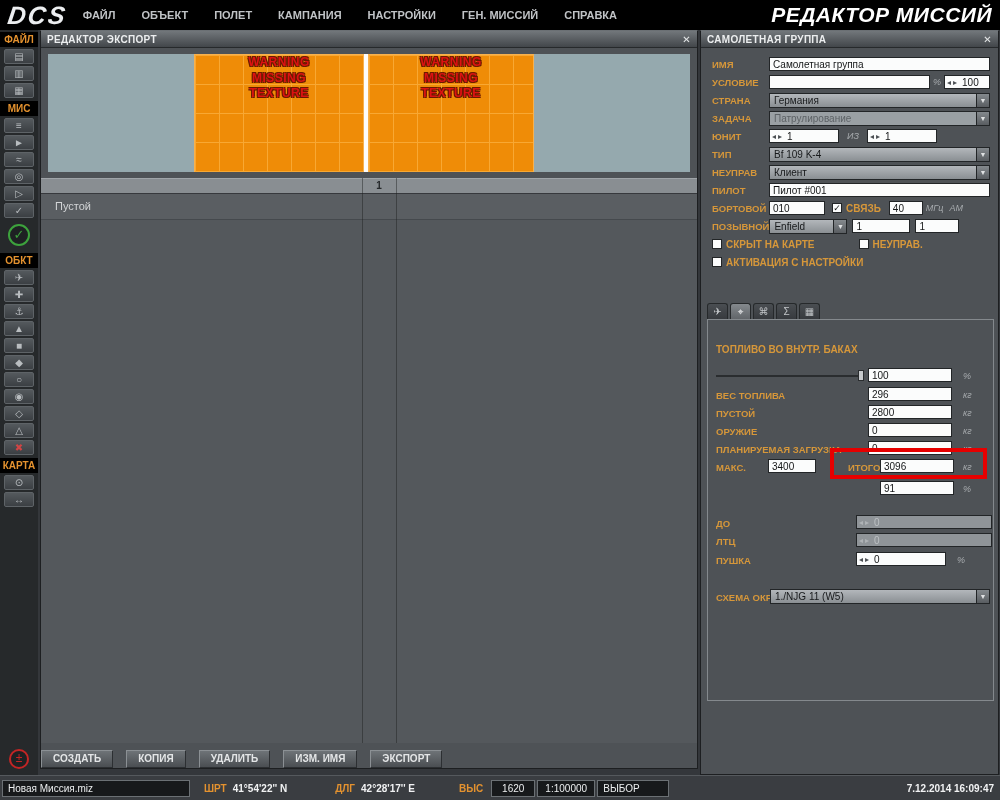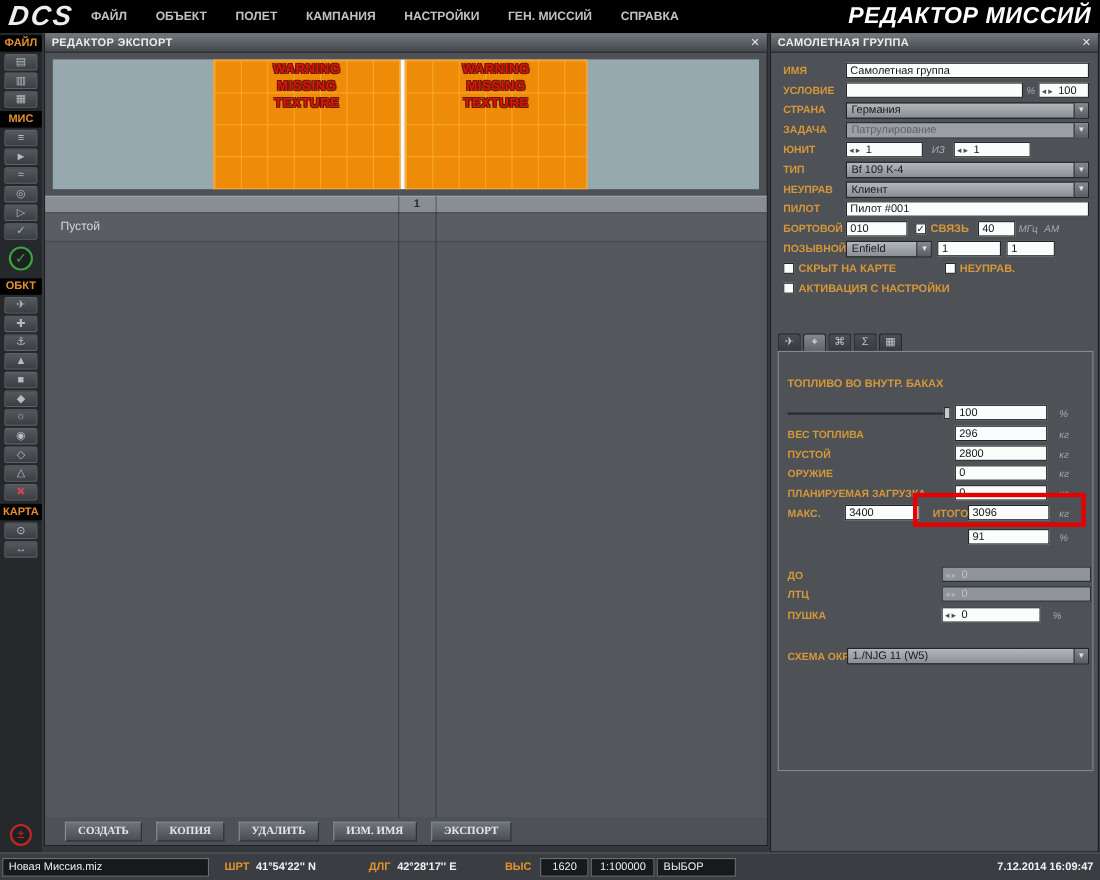--- a/index.html
+++ b/index.html
@@ -36,21 +36,21 @@
   .tile-2 { left: 320px; width: 166px; }
   .tex-warn { color: #dd1212; font-size: 12px; font-weight: bold; text-align: center; line-height: 1.3; white-space: pre-line; letter-spacing: 0.5px; text-shadow: 1px 1px 0 #6b1a00, -1px -1px 0 #6b1a00, 1px -1px 0 #6b1a00, -1px 1px 0 #6b1a00; }
   .pylon-table { flex: 1; margin-top: 6px; position: relative; display: flex; flex-direction: column; }
   .pylon-head { flex: 0 0 16px; background: #898e92; border-top: 1px solid #9fa4a8; border-bottom: 1px solid #37393d; position: relative; }
   .pylon-num { position: absolute; left: 318px; top: 1px; width: 40px; text-align: center; color: #25282a; font-size: 10px; font-weight: bold; }
   .row-empty { flex: 0 0 25px; background: #5a5e62; border-bottom: 1px solid #45494d; color: #d3d5d7; font-size: 11px; line-height: 25px; padding-left: 14px; cursor: pointer; }
   .table-body { flex: 1; background: #54585c; }
   .col-div { position: absolute; top: 0; bottom: 0; width: 1px; background: rgba(28, 30, 32, 0.45); }
   .col-div.d1 { left: 321px; }
   .col-div.d2 { left: 355px; }
-  .btn-row { flex: 0 0 25px; display: flex; align-items: center; gap: 13px; padding-left: 18px; background: #4e5256; font-family: Liberation Serif, serif; }
+  .btn-row { flex: 0 0 25px; display: flex; align-items: flex-end; gap: 13px; background: #4e5256; }
   .pbtn { background: linear-gradient(#6e7377, #4a4e52); border: 1px solid #2c2f32; border-top-color: #8b9094; border-left-color: #8b9094; color: #e4e6e7; font-size: 10px; font-weight: bold; padding: 2px 11px 3px; cursor: pointer; font-family: inherit; white-space: nowrap; }
 
   
   .group-panel { position: absolute; left: 700px; top: 30px; width: 299px; height: 745px; background: #4e5256; border: 1px solid #1d1f21; border-top-color: #6b7074; z-index: 4; }
   .gp-form { position: absolute; left: 0; top: 24px; right: 0; }
   .gp-row { display: flex; align-items: center; height: 18px; padding: 0 8px 0 11px; }
   .gp-label { flex: 0 0 57px; color: #d6973a; font-size: 9.5px; font-weight: bold; white-space: nowrap; }
   .tinput { background: #fbfcfc; border: 1px solid #222527; height: 14px; font-size: 10px; color: #141617; padding: 0 3px; font-family: inherit; }
   .flex1 { flex: 1; }
   .unit { color: #a7abae; font-size: 9px; font-style: italic; margin: 0 3px; white-space: nowrap; }
@@ -308,21 +308,21 @@
 
     <span class="fp-label" style="left:8px;top:106px">ОРУЖИЕ</span>
     <input class="tinput abs" style="left: 160px; top: 103px; width: 84px;" value="0">
     <span class="unit abs" style="left:252px;top:106px">кг</span>
 
     <span class="fp-label" style="left:8px;top:124px">ПЛАНИРУЕМАЯ ЗАГРУЗКА</span>
     <input class="tinput abs" style="left: 160px; top: 121px; width: 84px;" value="0">
     <span class="unit abs" style="left:252px;top:124px">кг</span>
 
     <span class="fp-label" style="left:8px;top:142px">МАКС.</span>
-    <input class="tinput abs" style="left: 60px; top: 139px; width: 68px;" value="3400">
+    <input class="tinput abs" style="left: 60px; top: 139px; width: 48px;" value="3400">
     <span class="fp-label" style="left:140px;top:142px">ИТОГО</span>
     <input class="tinput abs" style="left: 172px; top: 139px; width: 74px;" value="3096">
     <span class="unit abs" style="left:252px;top:142px">кг</span>
 
     <input class="tinput abs" style="left: 172px; top: 161px; width: 74px;" value="91">
     <span class="unit abs" style="left:252px;top:164px">%</span>
 
     <span class="fp-label" style="left:8px;top:198px">ДО</span>
     <div class="stepper disabled abs" style="left:148px;top:195px;width:136px">
       <span class="arr">◂▸</span>

